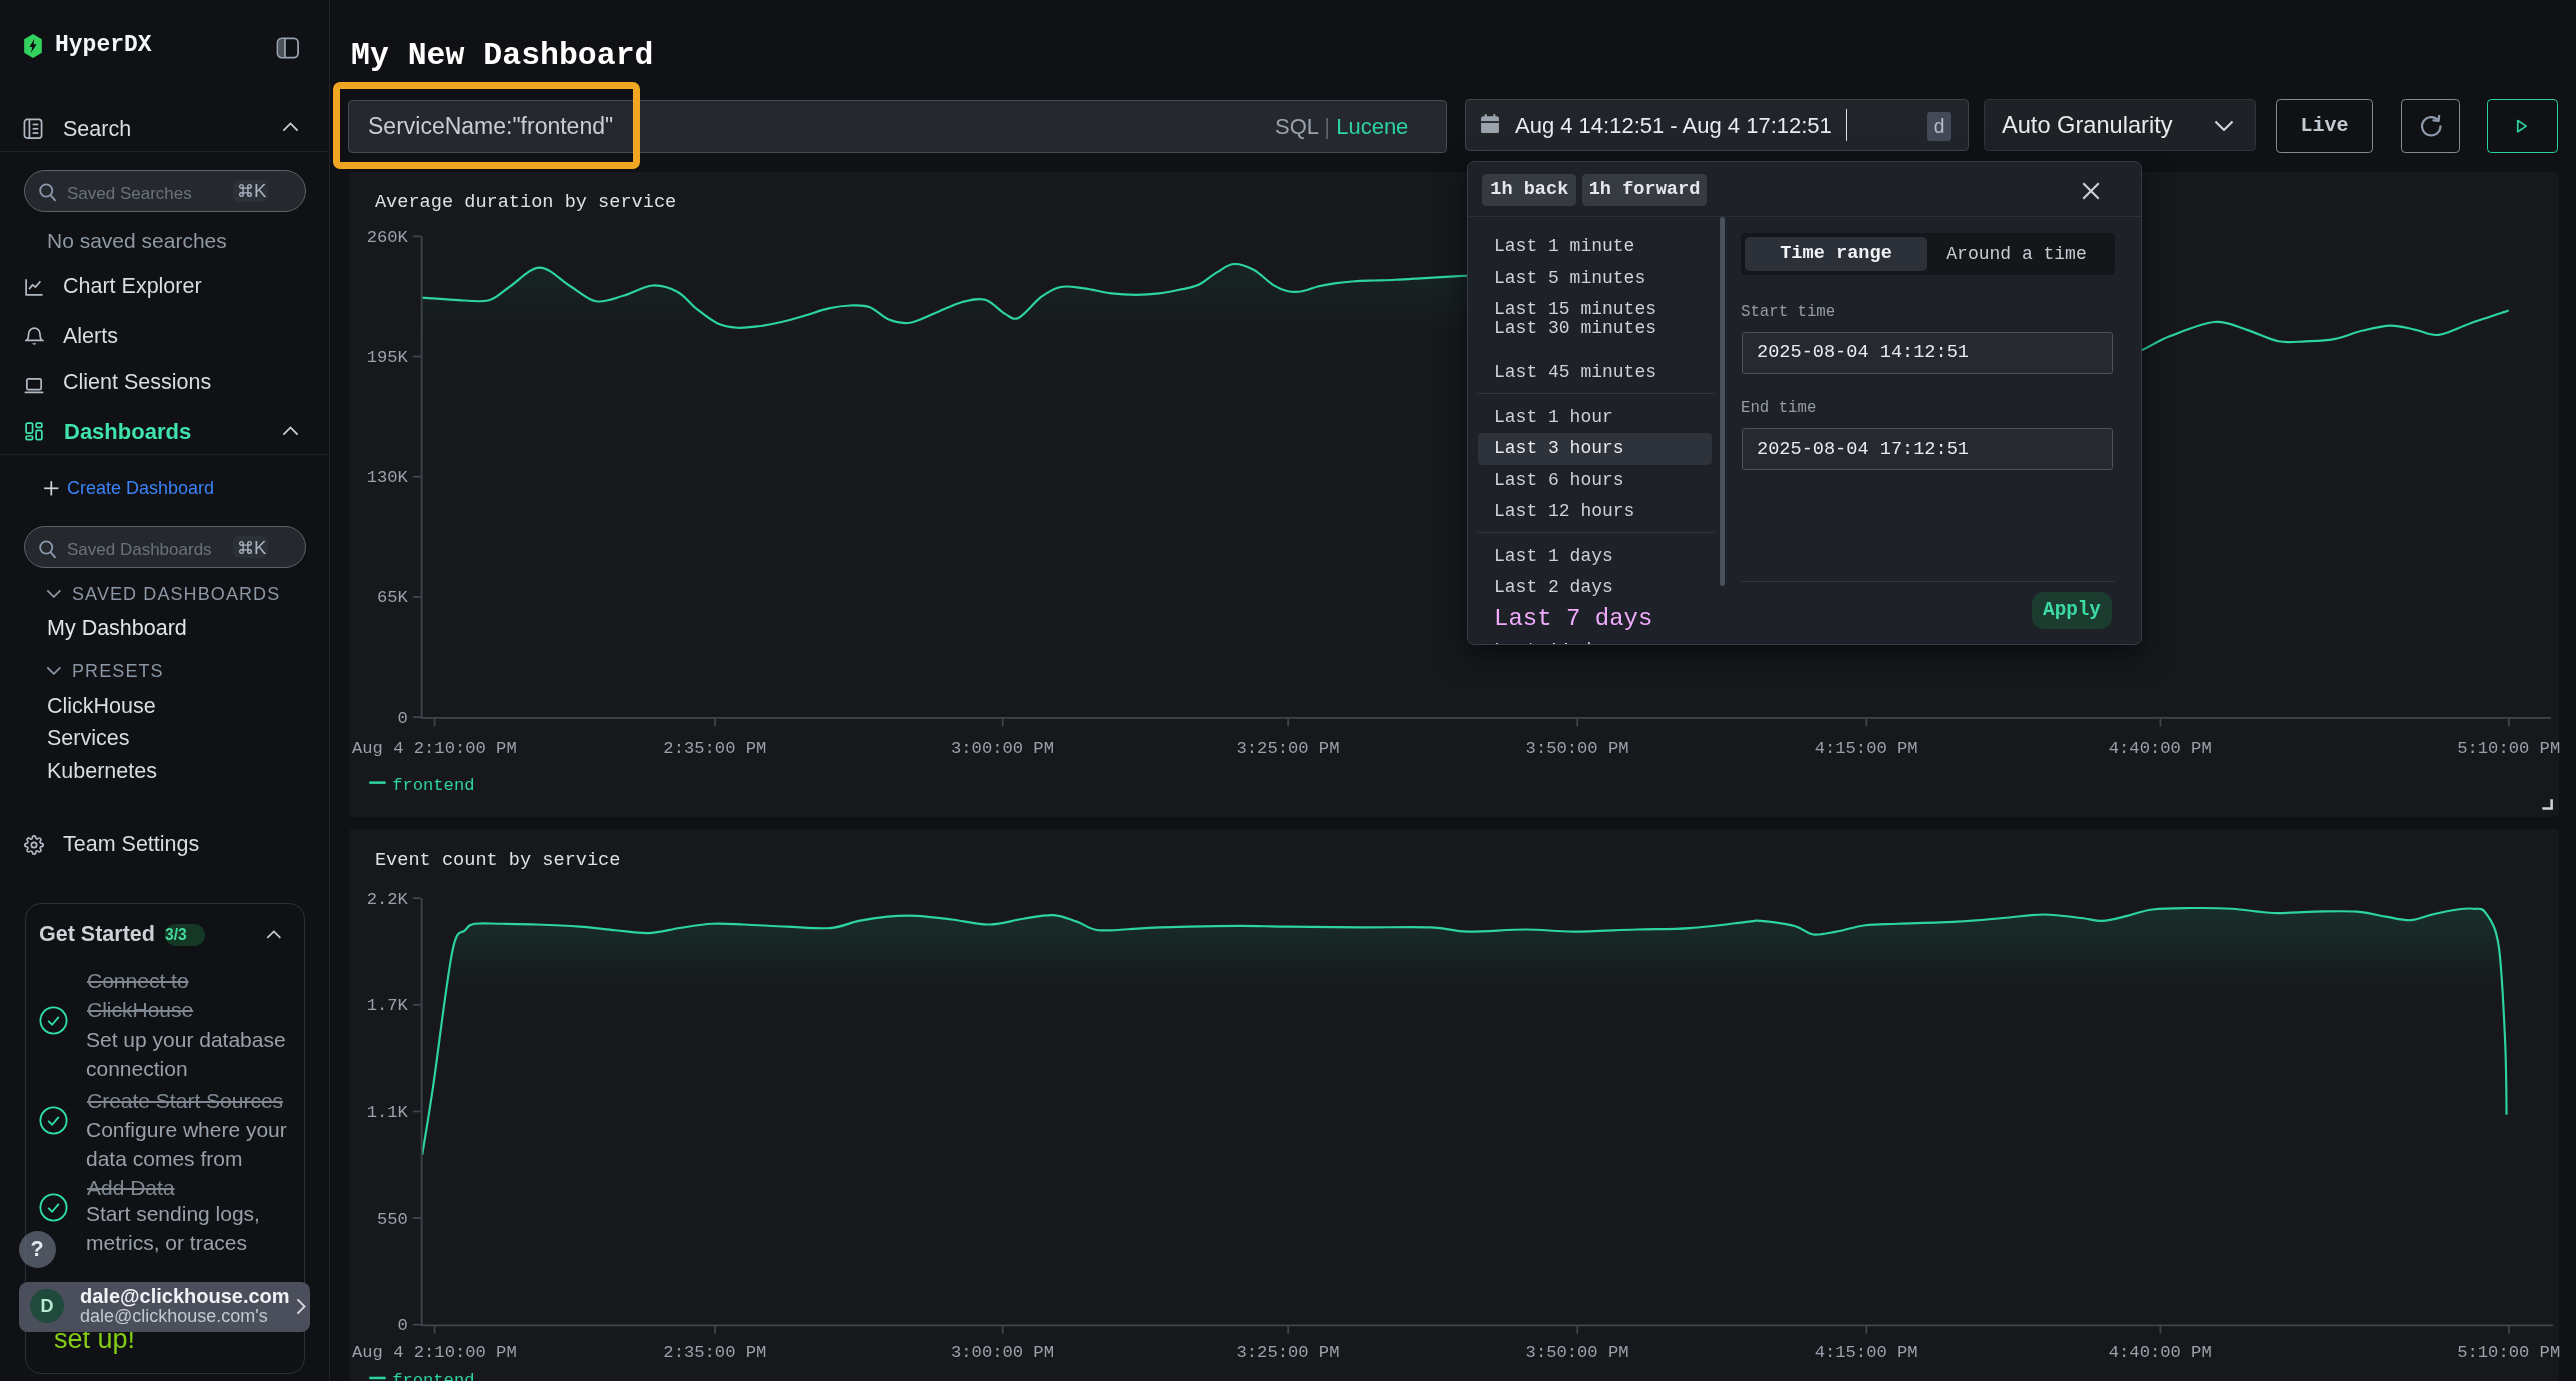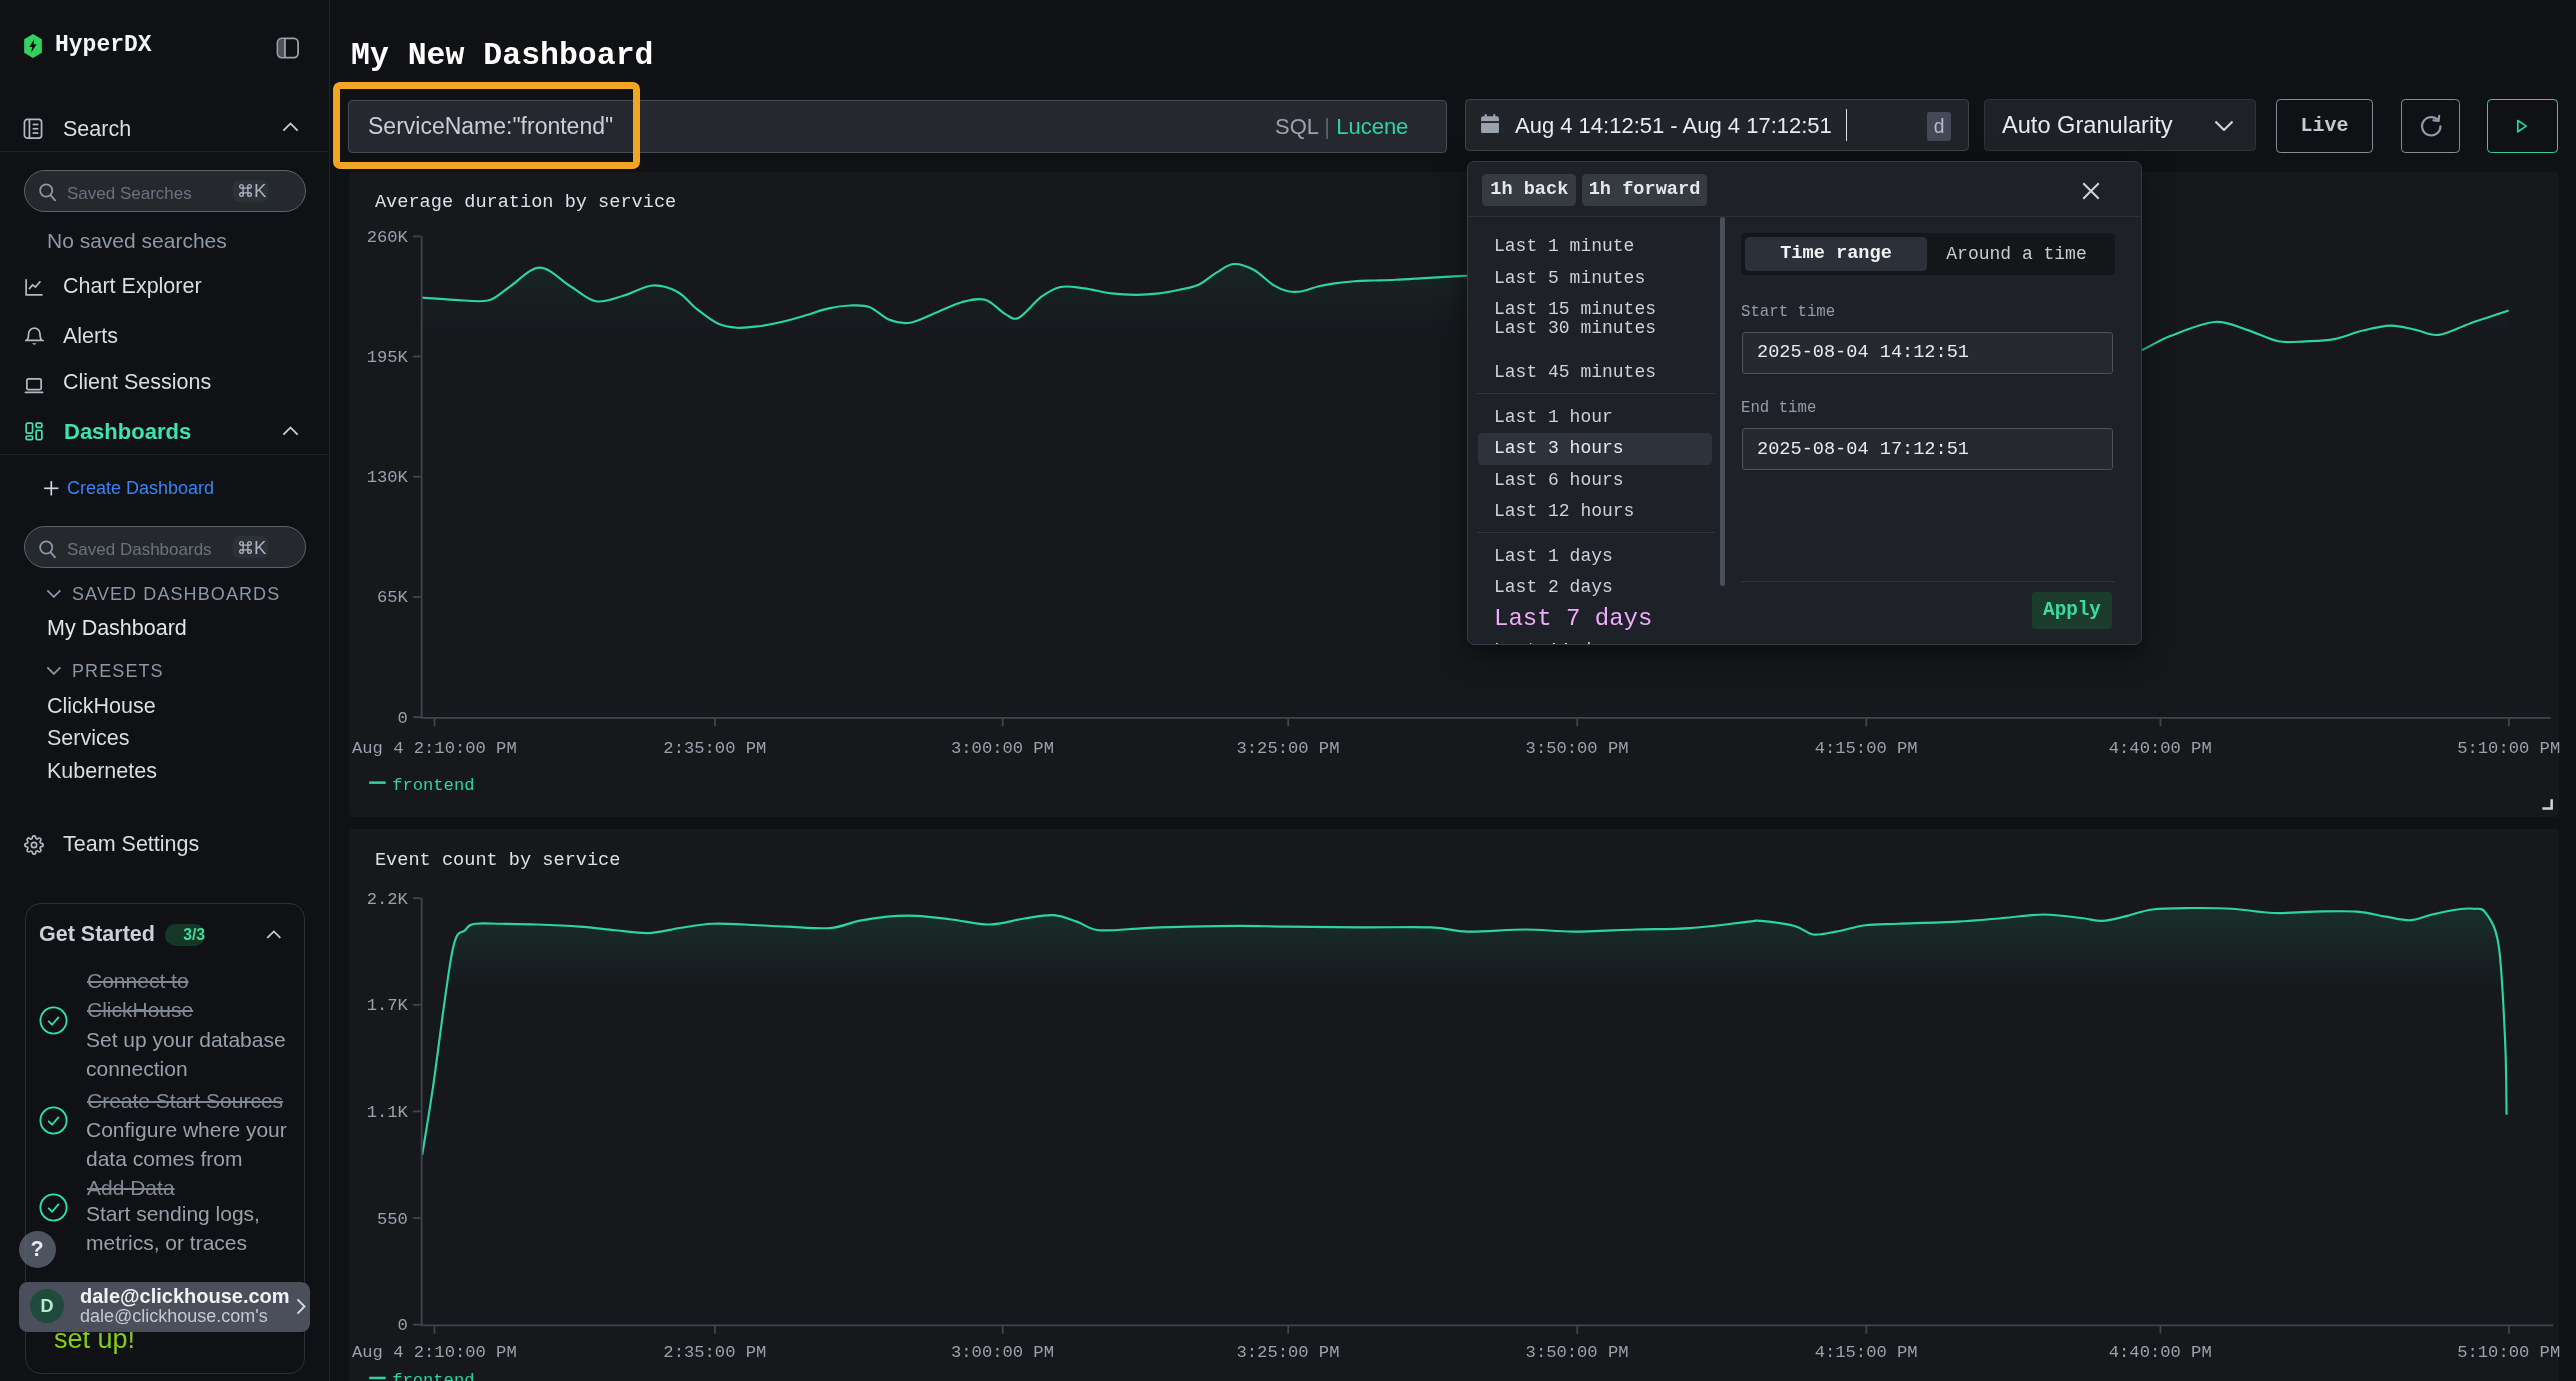--- a/index.html
+++ b/index.html
@@ -205,21 +205,21 @@
     <div class="abs" style="left:47px;top:761px;height:21.5px;line-height:21.5px;font-size:21.5px;color:#d9dde2">Kubernetes</div>
 
     <svg class="abs" style="left:23.6px;top:835px" width="20" height="20" viewBox="0 0 24 24" fill="none" stroke="#b2bac3" stroke-width="2">
       <circle cx="12" cy="12" r="3.2"></circle>
       <path d="M19.4 15a1.65 1.65 0 0 0 .33 1.82l.06.06a2 2 0 1 1-2.83 2.83l-.06-.06a1.65 1.65 0 0 0-1.82-.33 1.65 1.65 0 0 0-1 1.51V21a2 2 0 1 1-4 0v-.09A1.65 1.65 0 0 0 9 19.4a1.65 1.65 0 0 0-1.82.33l-.06.06a2 2 0 1 1-2.83-2.83l.06-.06a1.65 1.65 0 0 0 .33-1.82 1.65 1.65 0 0 0-1.51-1H3a2 2 0 1 1 0-4h.09A1.65 1.65 0 0 0 4.6 9a1.65 1.65 0 0 0-.33-1.82l-.06-.06a2 2 0 1 1 2.83-2.83l.06.06a1.65 1.65 0 0 0 1.82.33H9a1.65 1.65 0 0 0 1-1.51V3a2 2 0 1 1 4 0v.09a1.65 1.65 0 0 0 1 1.51 1.65 1.65 0 0 0 1.82-.33l.06-.06a2 2 0 1 1 2.83 2.83l-.06.06a1.65 1.65 0 0 0-.33 1.82V9a1.65 1.65 0 0 0 1.51 1H21a2 2 0 1 1 0 4h-.09a1.65 1.65 0 0 0-1.51 1z"></path>
     </svg>
     <div class="abs" style="left:63px;top:834px;height:21.5px;line-height:21.5px;font-size:21.5px;color:#d9dde1">Team Settings</div>
 
     <div class="abs" style="left:25px;top:903px;width:280px;height:471px;border:1.4px solid #2c3138;border-radius:15.7px"></div>
     <div class="abs" style="left:39px;top:923px;height:23px;line-height:23px;font-size:21.5px;font-weight:700;color:#ccd1d7">Get Started</div>
-    <div class="abs" style="left:165px;top:924px;width:40px;height:21.5px;background:#143726;border-radius:10.7px;text-align:right;line-height:21.5px;font-size:15.7px;font-weight:700;color:#44da9b">3/3</div>
+    <div class="abs" style="left:165px;top:924px;width:40px;height:21.5px;background:#143726;border-radius:10.7px;text-align:left;line-height:21.5px;font-size:15.7px;font-weight:700;color:#44da9b">3/3</div>
     <svg class="abs" style="left:266px;top:930px" width="15.7" height="9.3" viewBox="0 0 24 14" fill="none" stroke="#c8ced5" stroke-width="2.6">
         <polyline points="2,12 12,2 22,12"></polyline>
       </svg>
 
     <svg class="abs" style="left:39px;top:1006px" width="29" height="29" viewBox="0 0 41 41" fill="none" stroke="#2fe2a4" stroke-width="2.6">
       <circle cx="20.5" cy="20.5" r="18.5"></circle>
         <polyline points="13,21 18.5,26.5 28,15.5"></polyline>
     </svg>
     <div class="abs" style="left:87px;top:966px;width:208px;font-size:21px;line-height:29px;color:#7f8892;text-decoration:line-through">Connect to ClickHouse</div>
     <div class="abs" style="left:86px;top:1025px;width:215px;font-size:21px;line-height:29px;color:#98a0a9">Set up your database connection</div>
@@ -322,16 +322,16 @@
     <div class="abs" style="left:273px;top:71px;width:374px;height:42px;background:#141619;border-radius:4.3px"></div>
     <div class="abs mono" style="left:277px;top:75px;width:182px;height:34px;background:#2c3139;border-radius:4.3px;text-align:center;line-height:34px;font-size:18.6px;font-weight:700;color:#f0f3f5">Time range</div>
     <div class="abs mono" style="left:459px;top:75px;width:179px;height:34px;text-align:center;line-height:34px;font-size:18px;color:#c6cdd4">Around a time</div>
     <div class="abs mono" style="left:273px;top:141px;height:18.6px;line-height:18.6px;font-size:15.7px;color:#949da7">Start time</div>
     <div class="abs" style="left:274px;top:170px;width:371px;height:42px;background:#26292f;border:1.4px solid #4d545c;border-radius:2.9px"></div>
     <div class="abs mono" style="left:289px;top:180px;height:21.5px;line-height:21.5px;font-size:18.6px;color:#e8ebee">2025-08-04 14:12:51</div>
     <div class="abs mono" style="left:273px;top:237px;height:18.6px;line-height:18.6px;font-size:15.7px;color:#949da7">End time</div>
     <div class="abs" style="left:274px;top:266px;width:371px;height:42px;background:#26292f;border:1.4px solid #4d545c;border-radius:2.9px"></div>
     <div class="abs mono" style="left:289px;top:277px;height:21.5px;line-height:21.5px;font-size:18.6px;color:#e8ebee">2025-08-04 17:12:51</div>
     <div class="abs" style="left:273px;top:419px;width:374px;height:1.4px;background:#2f343b"></div>
-    <div class="abs mono" style="left:564px;top:430px;width:80px;height:37px;background:#1d3c30;border-radius:3px;text-align:center;line-height:37px;font-size:19.3px;font-weight:700;color:#3adca4">Apply</div>
+    <div class="abs mono" style="left:564px;top:430px;width:80px;height:37px;background:#1d3c30;border-radius:12px;text-align:center;line-height:37px;font-size:19.3px;font-weight:700;color:#3adca4">Apply</div>
   </div>
 </div>
 
 
 </body></html>

